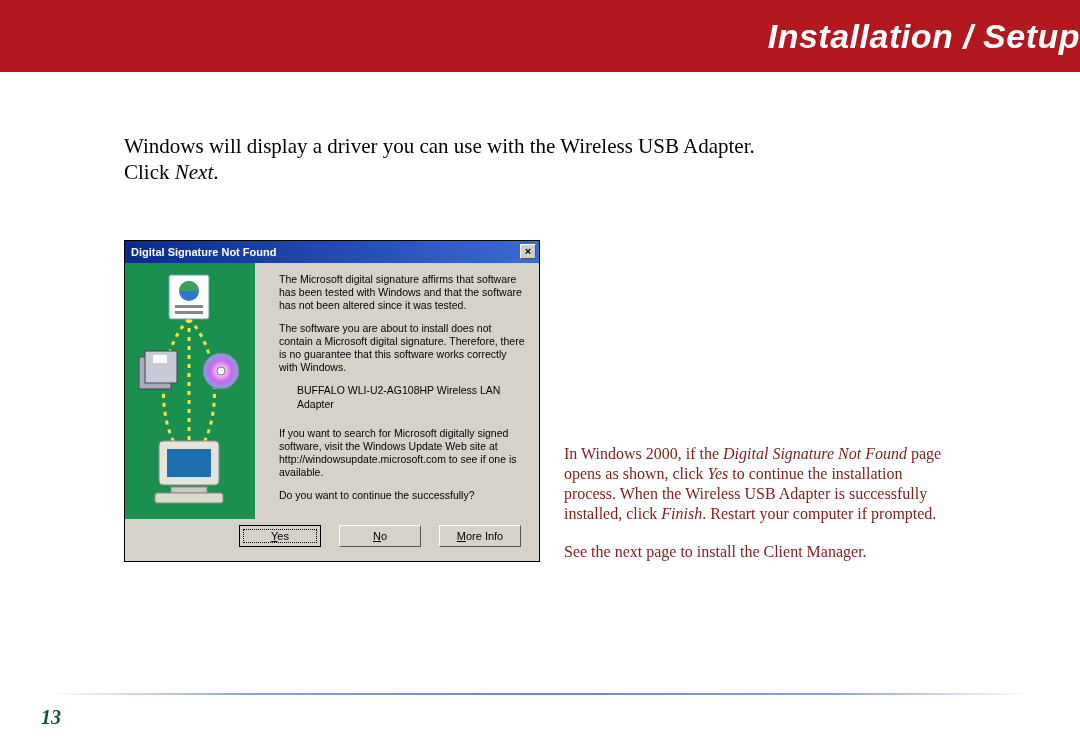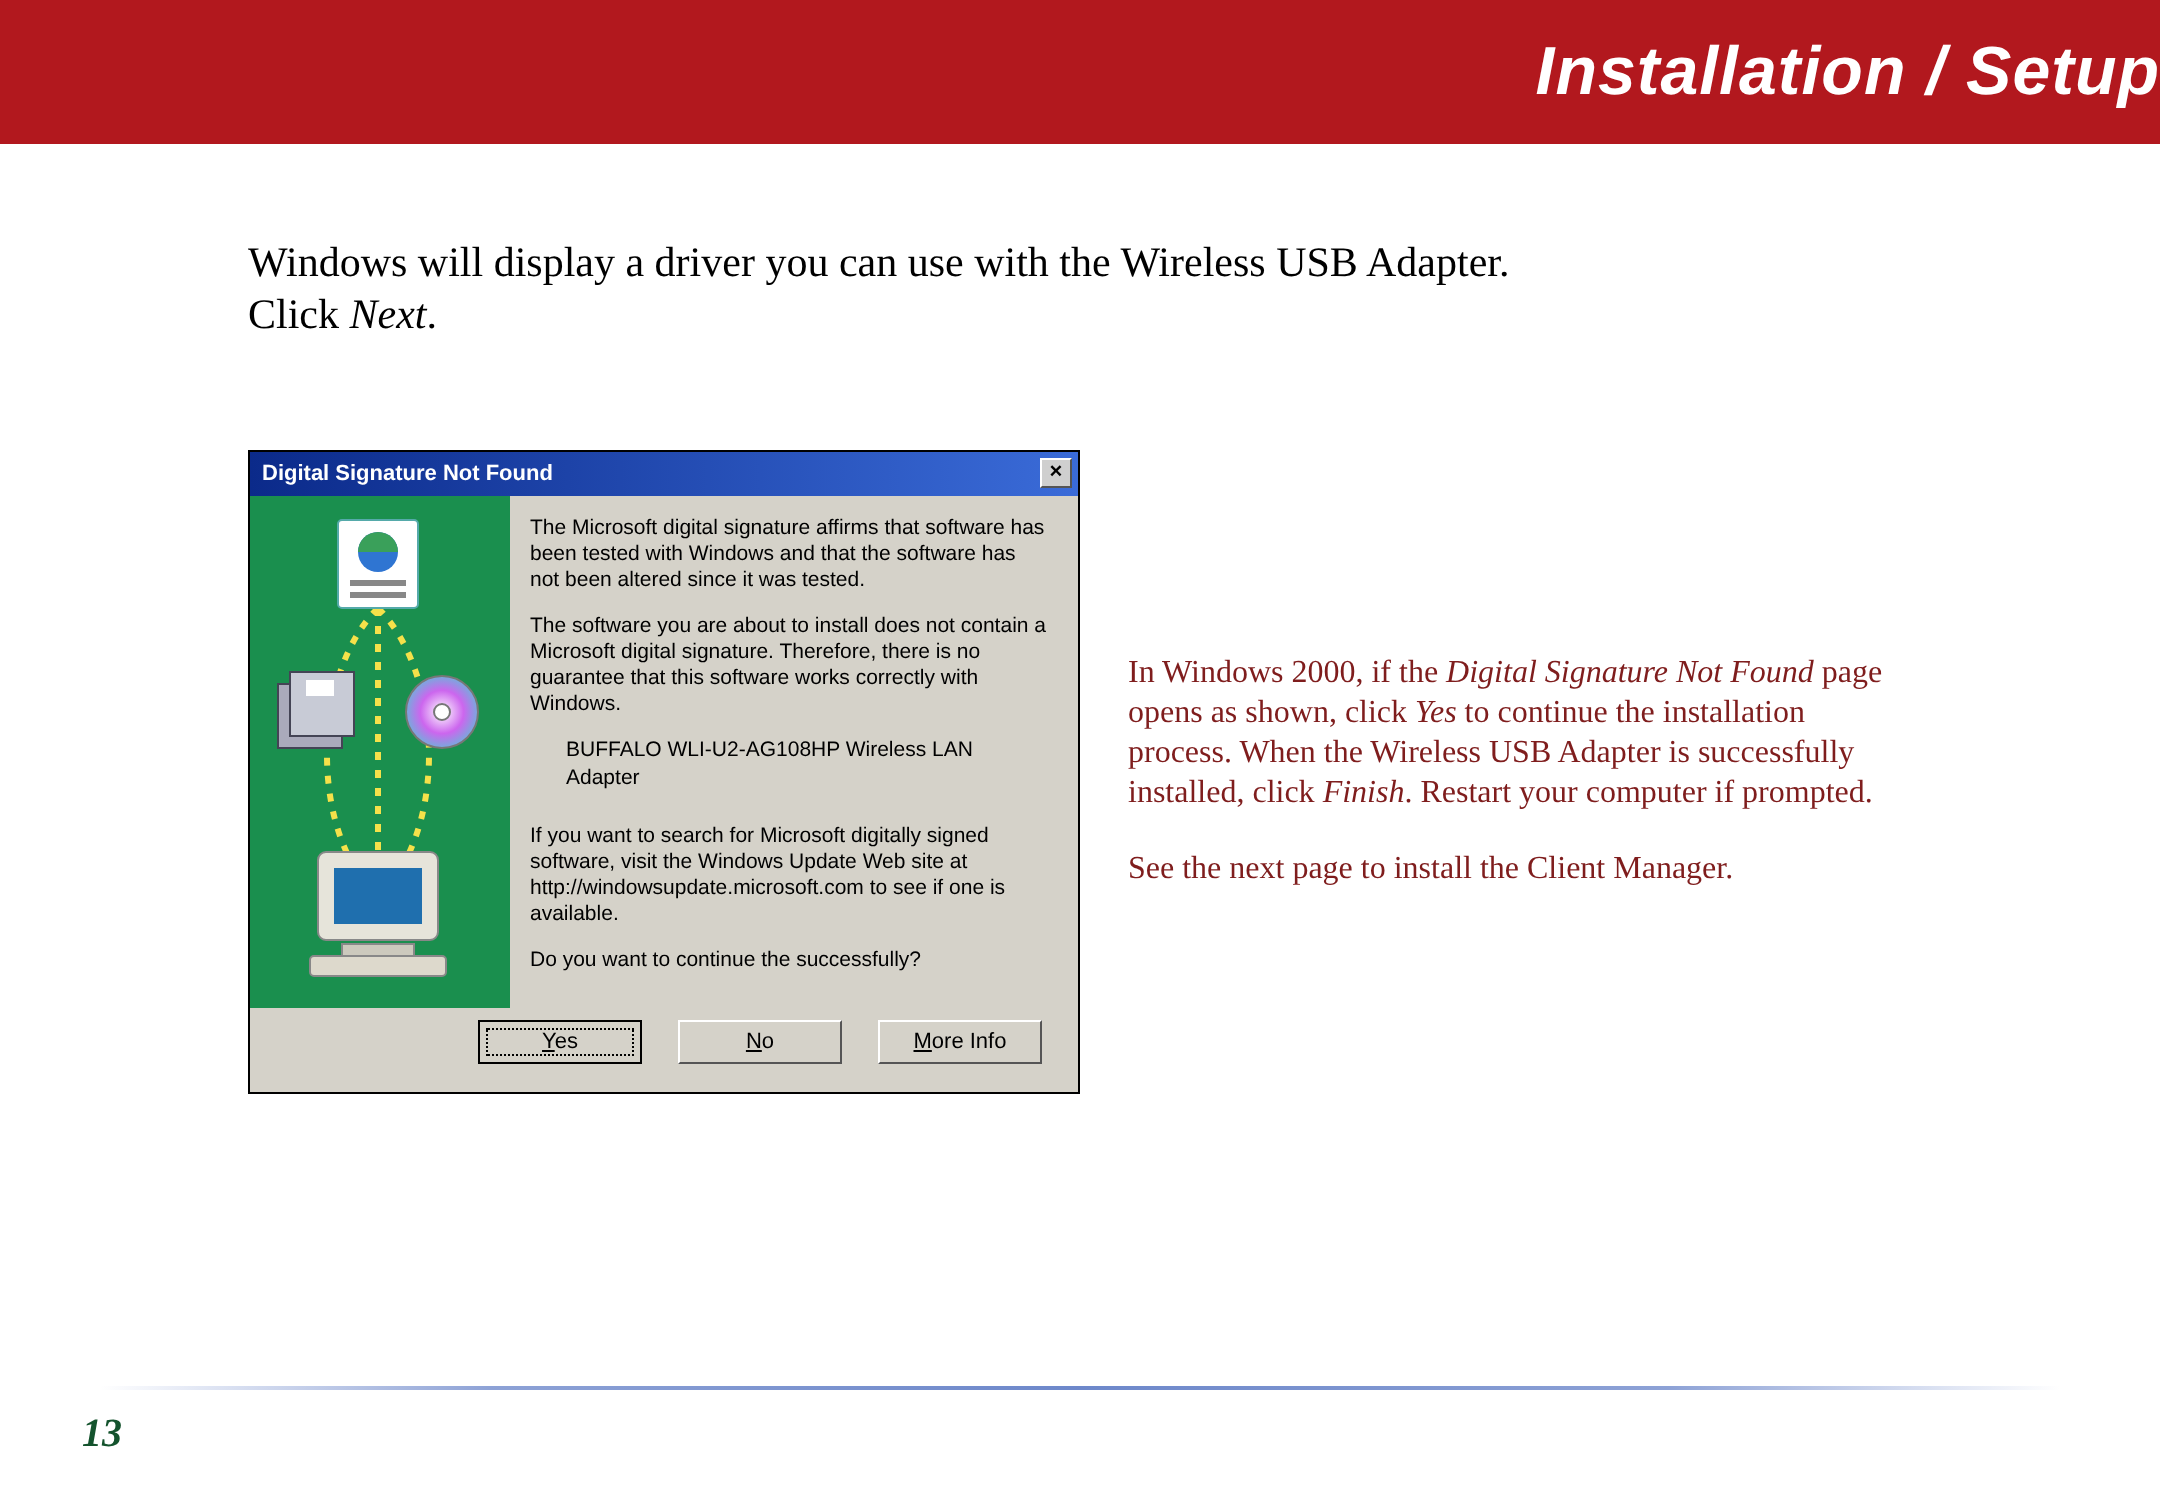--- a/index.html
+++ b/index.html
@@ -16,31 +16,31 @@
   }
   .header-title {
     color: #fff;
     font-family: "Trebuchet MS", "Arial Narrow", Arial, sans-serif;
     font-size: 34px;
     font-style: italic;
     font-weight: 700;
     letter-spacing: 0.5px;
   }
 
-  .body { padding: 46px 124px 0 124px; }
+  .body { padding: 61px 124px 0 124px; }
 
   .intro {
     font-size: 21px;
     line-height: 1.25;
     color: #000;
     margin-bottom: 54px;
   }
   .intro .emph { font-style: italic; }
 
-  .columns { display: flex; gap: 24px; align-items: center; }
+  .columns { display: flex; gap: 24px; align-items: flex-end; }
 
   
   .dlg {
     width: 416px;
     border: 1px solid #000;
     background: #d5d2c9;
     font-family: Tahoma, Arial, sans-serif;
     font-size: 10px;
     color: #000;
   }
@@ -71,21 +71,21 @@
     position: relative;
     overflow: hidden;
   }
   .illus svg { display:block; }
   .dlg-text {
     flex: 1;
     padding: 10px 14px 6px 10px;
     font-size: 10.5px;
     line-height: 1.25;
   }
-  .dlg-text p { margin-bottom: 10px; }
+  .dlg-text p { margin-bottom: 10px; margin-left: 14px; }
   .dlg-text .device { padding-left: 18px; margin-bottom: 16px; }
   .btnrow {
     display: flex;
     justify-content: flex-end;
     gap: 18px;
     padding: 6px 18px 14px 0;
   }
   .winbtn {
     width: 82px; height: 22px;
     background: #d5d2c9;

